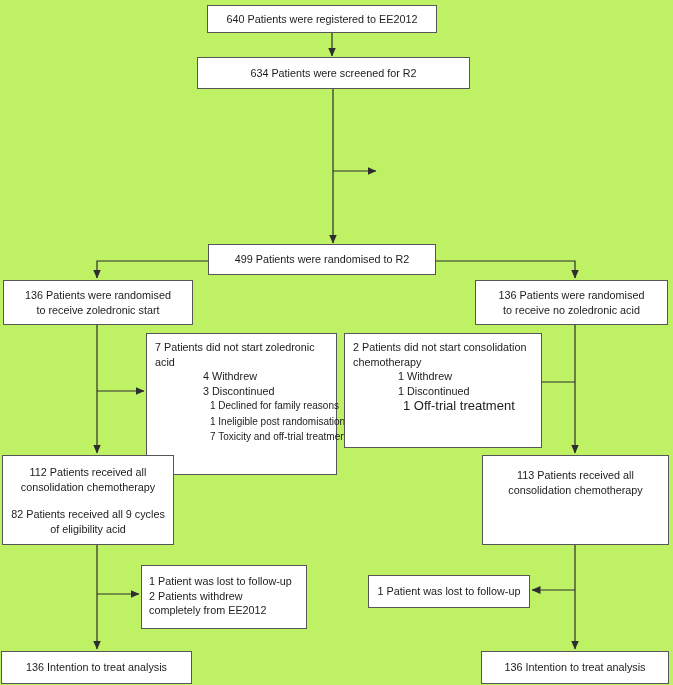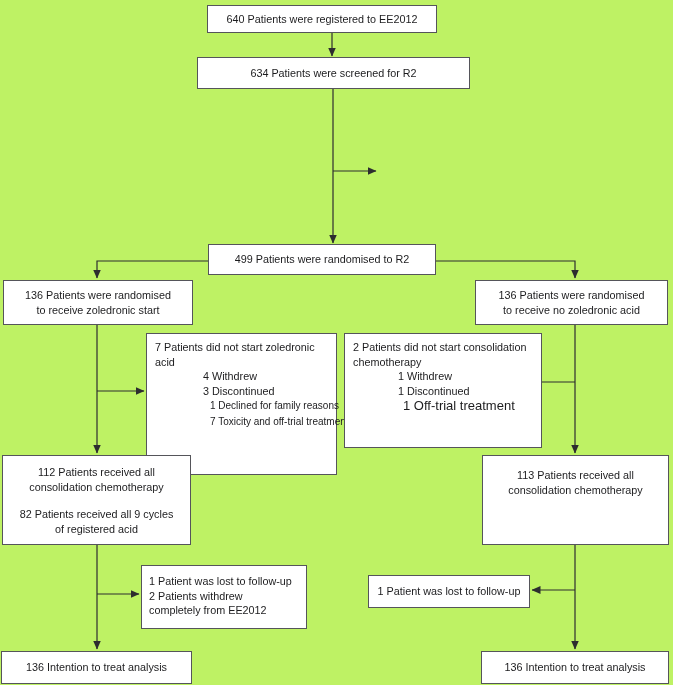--- a/index.html
+++ b/index.html
@@ -88,35 +88,36 @@
   <div class="box center" style="left:475px;top:280px;width:193px;height:45px">
     <p class="ln nw">136 Patients were randomised</p>
     <p class="ln nw">to receive no zoledronic acid</p>
   </div>
 
   <div class="box" style="left:146px;top:333px;width:191px;height:142px;padding:6px 2px 4px 8px">
     <p class="ln">7 Patients did not start zoledronic acid</p>
     <p class="ln ia">4 Withdrew</p>
     <p class="ln ia">3 Discontinued</p>
     <p class="ln sa nw">1 Declined for family reasons</p>
+    <p class="ln sa nw">1 Ineligible post randomisation</p>
     <p class="ln sa nw">7 Toxicity and off-trial treatment</p>
   </div>
 
   <div class="box" style="left:344px;top:333px;width:198px;height:115px;padding:6px 4px 4px 8px">
     <p class="ln">2 Patients did not start consolidation chemotherapy</p>
     <p class="ln ib">1 Withdrew</p>
     <p class="ln ib">1 Discontinued</p>
     <p class="ln sb nw">1 Off-trial treatment</p>
   </div>
 
-  <div class="box topcenter" style="left:2px;top:455px;width:189px;height:90px;padding-top:9px">
+  <div class="box topcenter" style="left:2px;top:455px;width:172px;height:90px;padding-top:9px">
     <p class="ln nw">112 Patients received all</p>
     <p class="ln nw">consolidation chemotherapy</p>
     <p class="ln nw gap">82 Patients received all 9 cycles</p>
-    <p class="ln nw">of registered acid</p>
+    <p class="ln nw">of eligibility acid</p>
   </div>
 
   <div class="box topcenter" style="left:482px;top:455px;width:187px;height:90px">
     <p class="ln nw">113 Patients received all</p>
     <p class="ln nw">consolidation chemotherapy</p>
   </div>
 
   <div class="box" style="left:141px;top:565px;width:166px;height:64px;padding:8px 2px 4px 7px">
     <p class="ln nw">1 Patient was lost to follow-up</p>
     <p class="ln nw">2 Patients withdrew</p>

